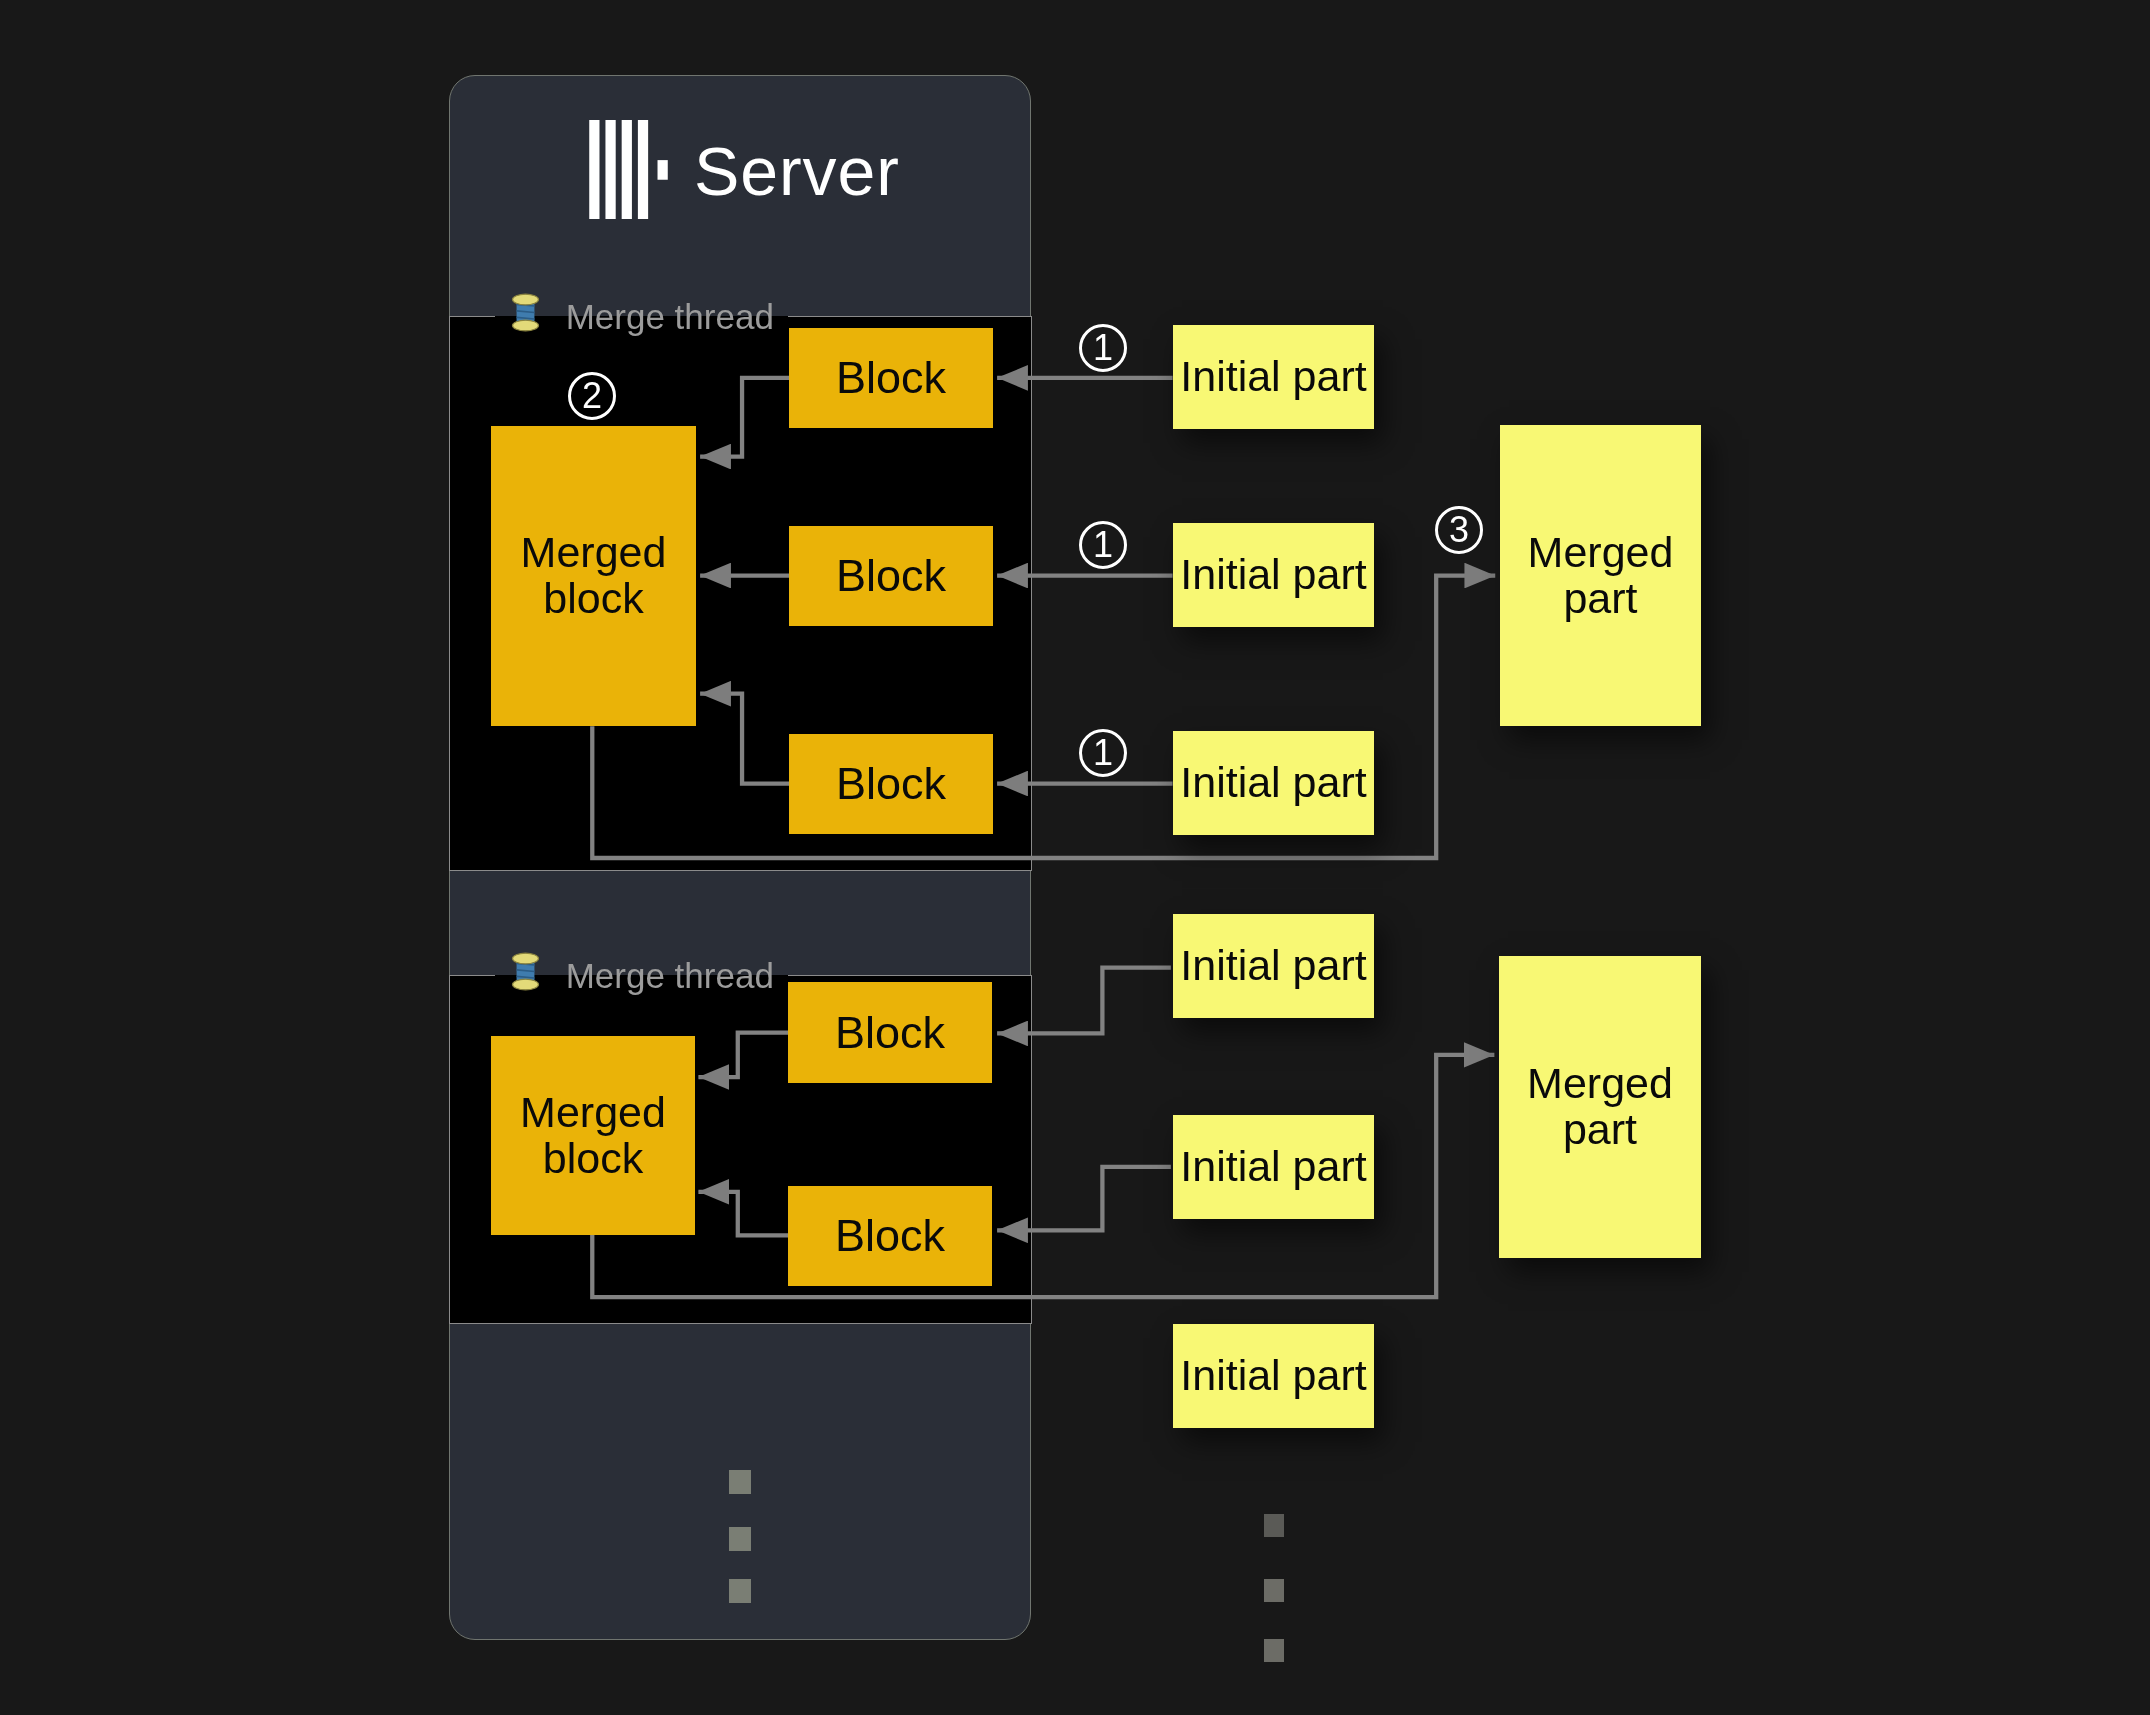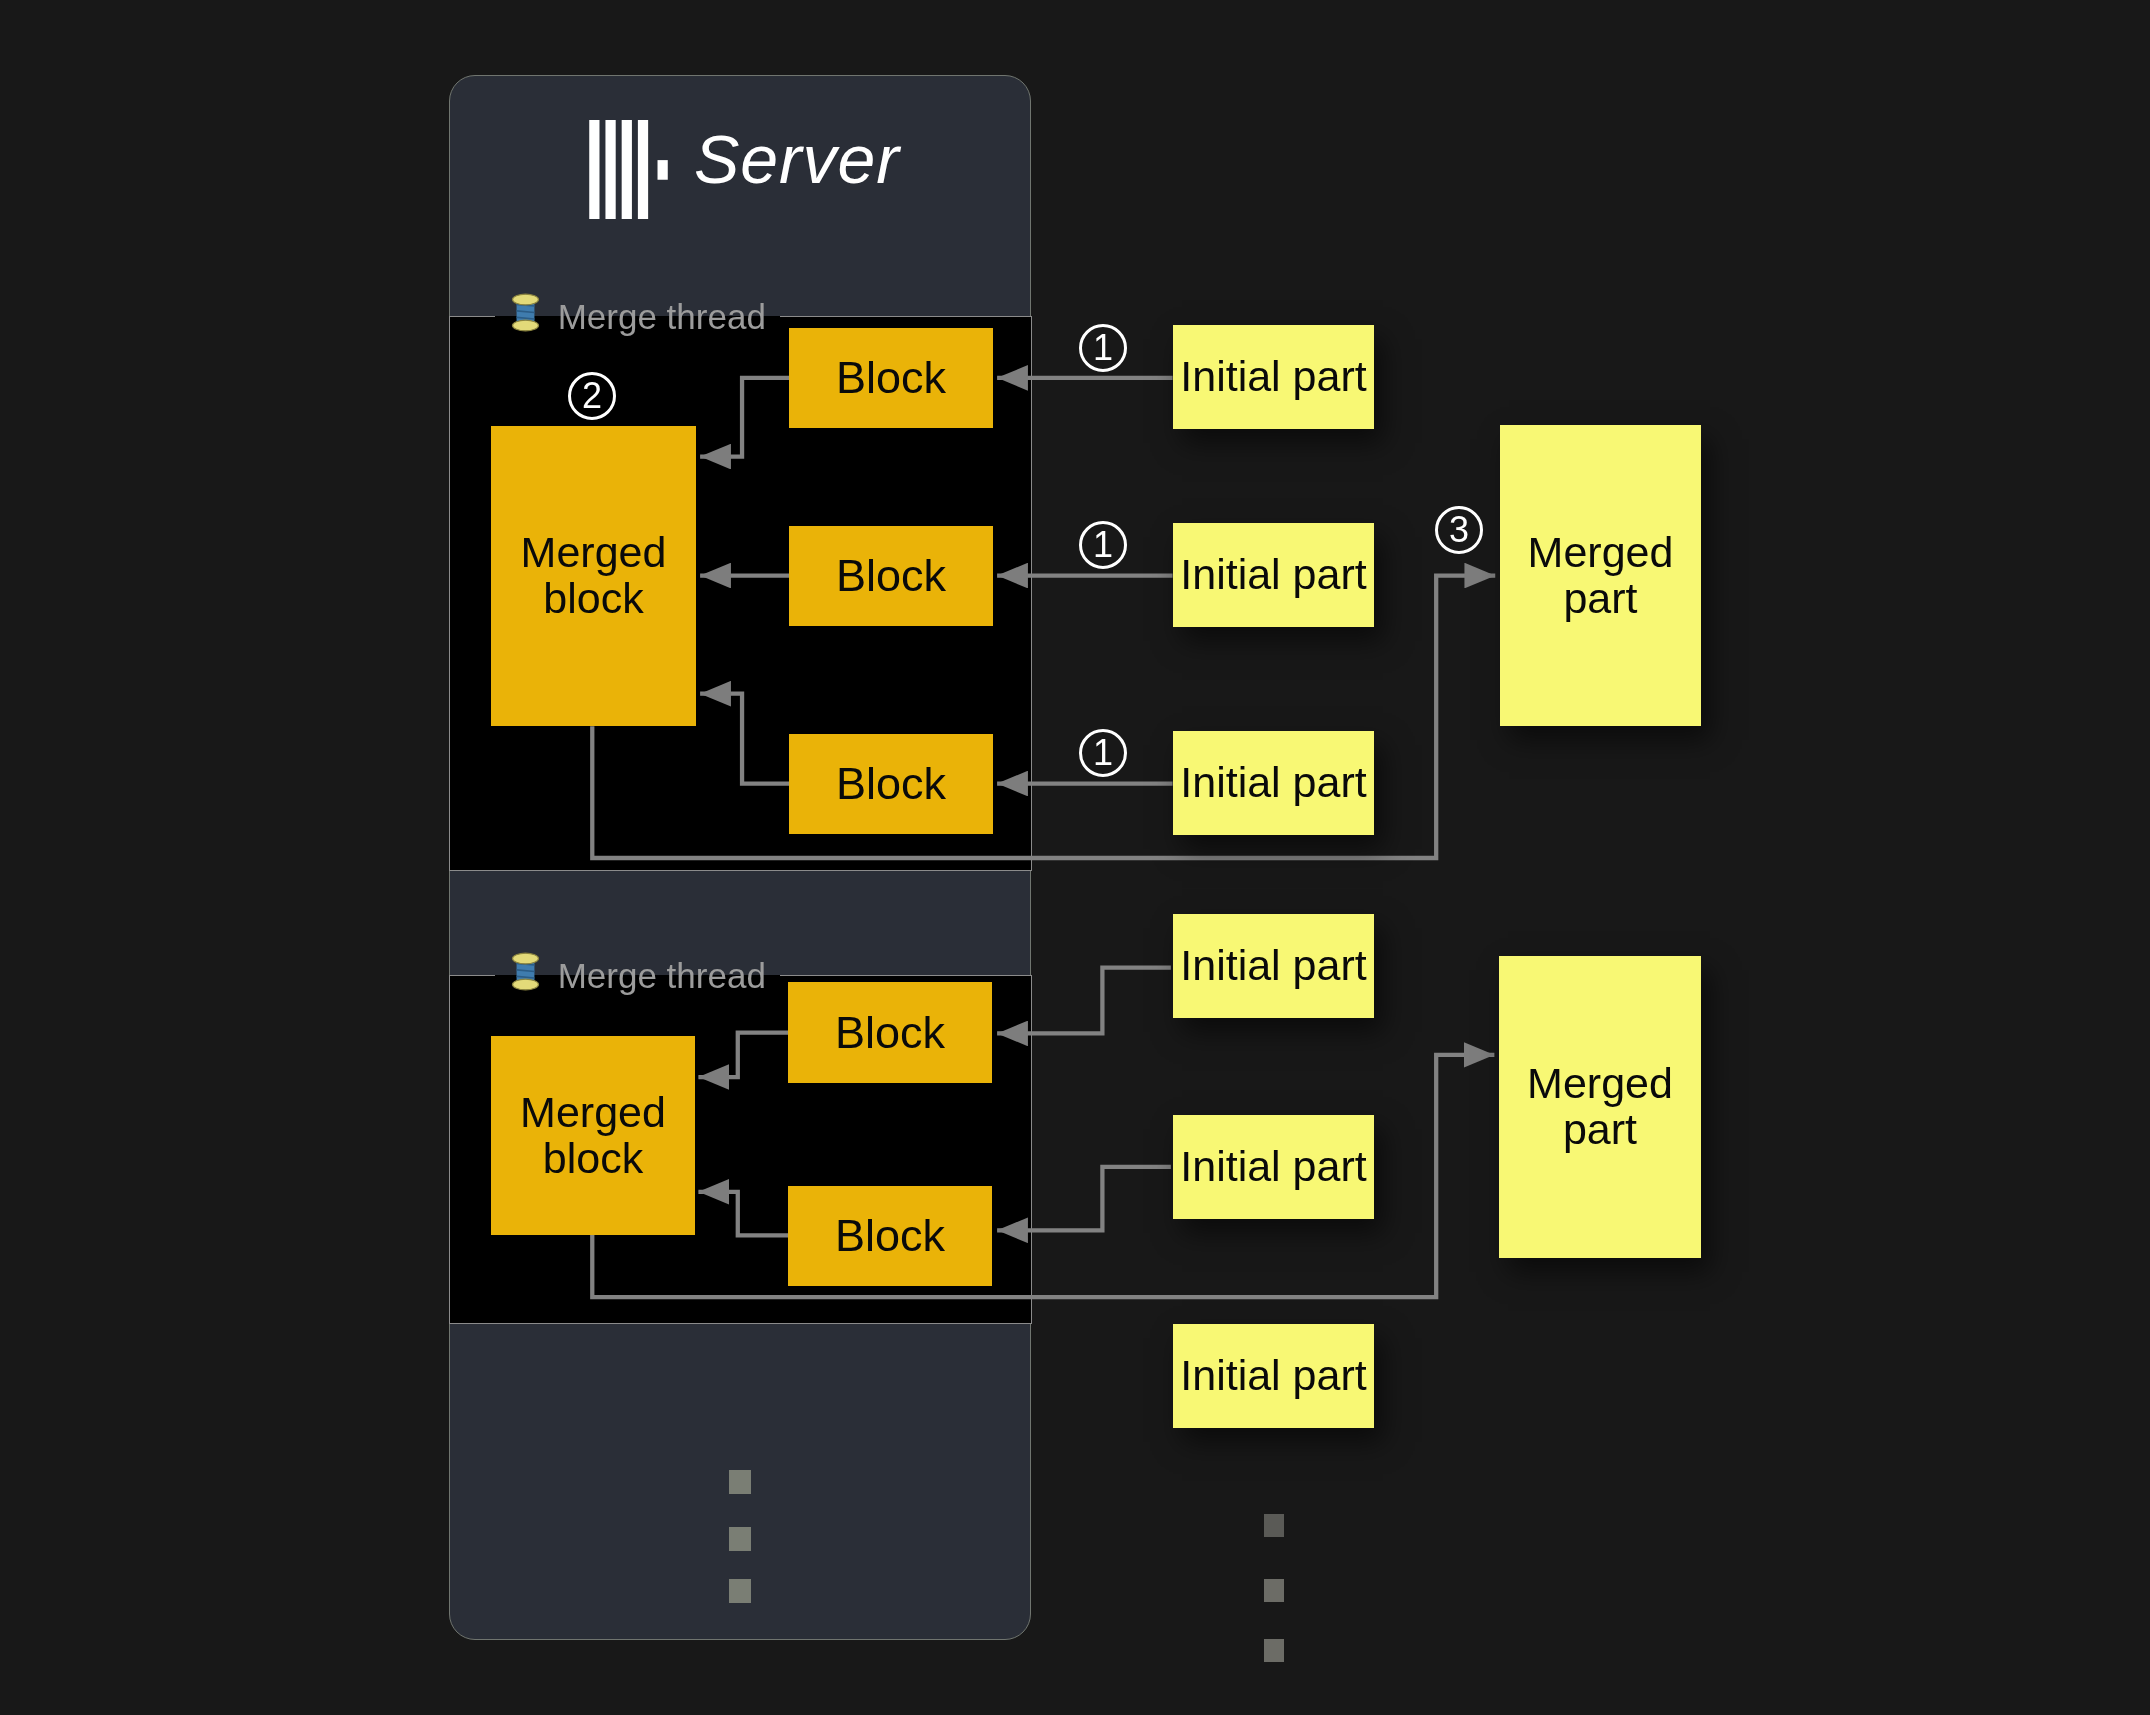--- a/index.html
+++ b/index.html
@@ -9,30 +9,30 @@
     font-family:"Liberation Sans", sans-serif;
     color:#ffffff;
   }
   
   .server-box{
     position:absolute;left:449px;top:75px;width:582px;height:1565px;
     background:#2a2e37;border:1.7px solid #70756f;border-radius:26px;
     box-sizing:border-box;
   }
   .server-header{
-    position:absolute;left:589px;top:120px;display:flex;align-items:flex-start;gap:26px;font-style:italic;
+    position:absolute;left:589px;top:120px;display:flex;align-items:center;gap:26px;
   }
   .server-title{font-size:68px;font-weight:500;color:#ffffff;letter-spacing:0.9px;}
   
   fieldset.thread{
     position:absolute;margin:0;padding:0;box-sizing:border-box;
     background:#000;border:1.7px solid #8b8b8b;
   }
   fieldset.thread legend{
-    margin-left:45px;padding:0 13.7px;display:flex;align-items:center;gap:16px;
+    margin-left:45px;padding:0 13.7px;display:flex;align-items:center;gap:24px;
     color:#9c9c9c;font-size:35px;
   }
   
   .node{
     position:absolute;box-sizing:border-box;display:flex;align-items:center;justify-content:center;
     text-align:center;color:#0a0a0a;line-height:1.06;
   }
   .blue{background:#eab308;}
   .yellow{background:#f8f874;box-shadow:8.6px 13.7px 26px rgba(0,0,0,0.55);}
   .f-block{font-size:45px;}

